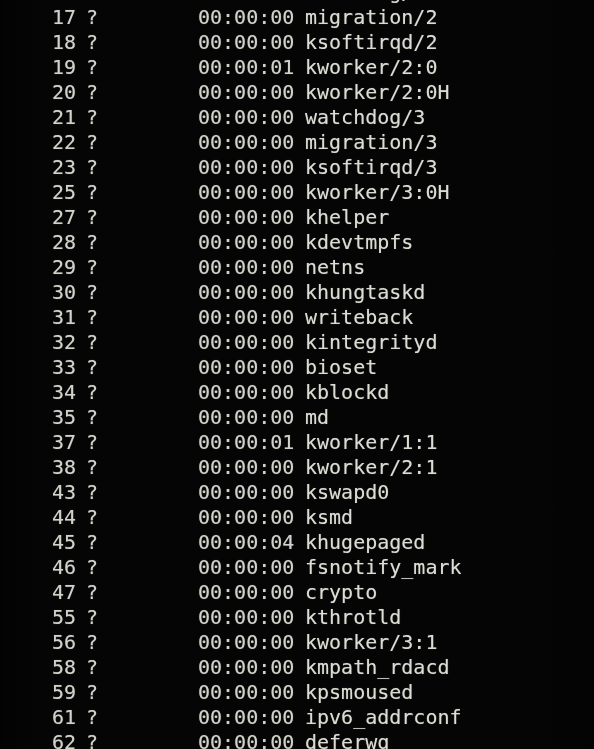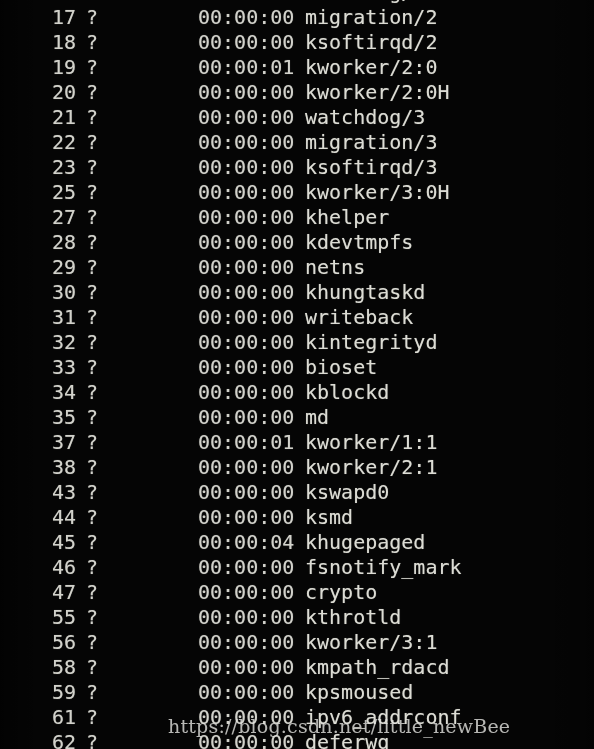--- a/index.html
+++ b/index.html
@@ -112,15 +112,14 @@
       <div class="row" style="color: rgb(216, 216, 208);"><span class="pid">46</span><span class="tty">?</span><span class="time">00:00:00</span><span class="cmd">fsnotify_mark</span></div>
       <div class="row" style="color: rgb(216, 216, 208);"><span class="pid">47</span><span class="tty">?</span><span class="time">00:00:00</span><span class="cmd">crypto</span></div>
       <div class="row" style="color: rgb(216, 216, 208);"><span class="pid">55</span><span class="tty">?</span><span class="time">00:00:00</span><span class="cmd">kthrotld</span></div>
       <div class="row" style="color: rgb(216, 216, 208);"><span class="pid">56</span><span class="tty">?</span><span class="time">00:00:00</span><span class="cmd">kworker/3:1</span></div>
       <div class="row" style="color: rgb(216, 216, 208);"><span class="pid">58</span><span class="tty">?</span><span class="time">00:00:00</span><span class="cmd">kmpath_rdacd</span></div>
       <div class="row" style="color: rgb(216, 216, 208);"><span class="pid">59</span><span class="tty">?</span><span class="time">00:00:00</span><span class="cmd">kpsmoused</span></div>
       <div class="row" style="color: rgb(216, 216, 208);"><span class="pid">61</span><span class="tty">?</span><span class="time">00:00:00</span><span class="cmd">ipv6_addrconf</span></div>
       <div class="row" style="color: rgb(216, 216, 208);"><span class="pid">62</span><span class="tty">?</span><span class="time">00:00:00</span><span class="cmd">deferwq</span></div>
     </div>
 
-  <div id="watermark">https://blog.csdn.net/little_newBee</div>
 
 </div>
 
 </body></html>

